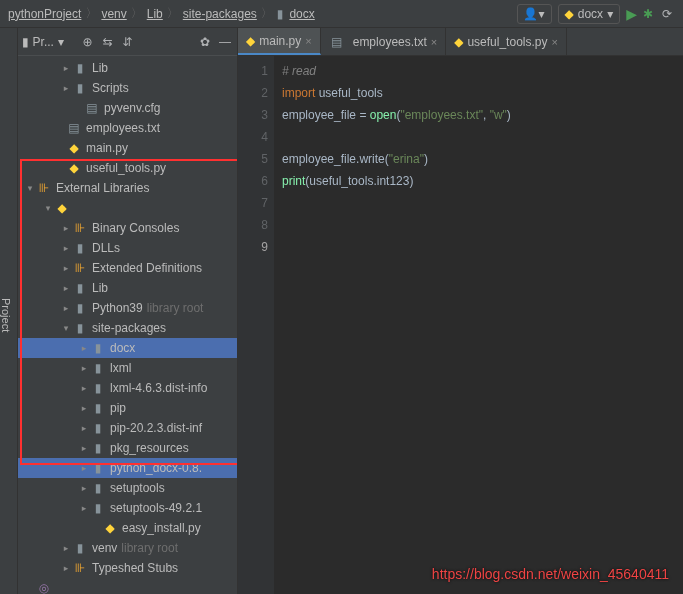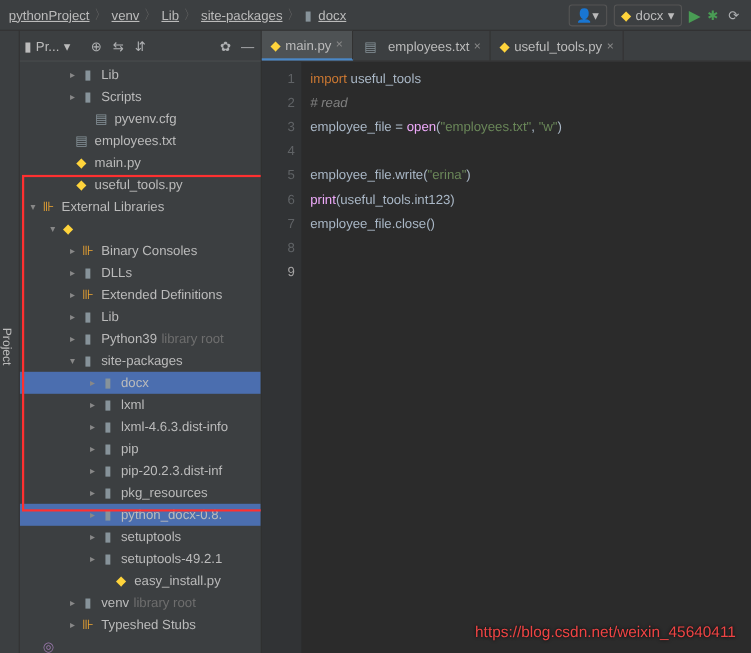--- a/index.html
+++ b/index.html
@@ -40,21 +40,21 @@
 .editor-tabs { height: 28px; background: #3c3f41; display: flex; align-items: center; border-bottom: 1px solid #323232; }
 .tab { height: 100%; padding: 0 8px; display: flex; align-items: center; gap: 4px; border-right: 1px solid #323232; cursor: pointer; color: #bbb; }
 .tab.active { background: #4e5254; border-bottom: 2px solid #4a88c7; }
 .tab .close { color: #888; font-size: 11px; }
 .editor { flex: 1; display: flex; font-family: "Consolas", monospace; font-size: 13px; }
 .gutter { width: 36px; background: #313335; text-align: right; padding: 4px 6px 0 0; color: #606366; line-height: 22px; }
 .gutter .cur { color: #a4a3a3; }
 .code { flex: 1; padding: 4px 0 0 8px; line-height: 22px; }
 .kw { color: #cc7832; }
 .str { color: #6a8759; }
-.fn { color: #f0abfc; }
+.fn { color: #86efac; }
 .cm { color: #808080; font-style: italic; }
 .id { color: #a9b7c6; }
 .op { color: #a9b7c6; }
 .watermark { position: absolute; bottom: 12px; right: 14px; color: #ef4444; font-size: 14px; text-shadow: 0 0 3px #000; }
 </style>
 </head>
 <body>
 
 <div class="top-bar">
   <div class="breadcrumbs">
@@ -256,25 +256,24 @@
           <div>2</div>
           <div>3</div>
           <div>4</div>
           <div>5</div>
           <div>6</div>
           <div>7</div>
           <div>8</div>
           <div class="cur">9</div>
       </div>
       <div class="code">
+        <div><span class="cm"># read</span></div>
         <div><span class="kw">import</span><span class="id"> useful_tools</span></div>
-        <div><span class="cm"># read</span></div>
         <div><span class="id">employee_file = </span><span class="fn">open</span><span class="op">(</span><span class="str">"employees.txt"</span><span class="op">, </span><span class="str">"w"</span><span class="op">)</span></div>
         <div>&nbsp;</div>
         <div><span class="id">employee_file.write(</span><span class="str">"erina"</span><span class="op">)</span></div>
         <div><span class="fn">print</span><span class="id">(useful_tools.int123)</span></div>
-        <div><span class="id">employee_file.close()</span></div>
       </div>
     </div>
   </div>
 </div>
 
 <div class="watermark">https://blog.csdn.net/weixin_45640411</div>
 
 </body></html>

